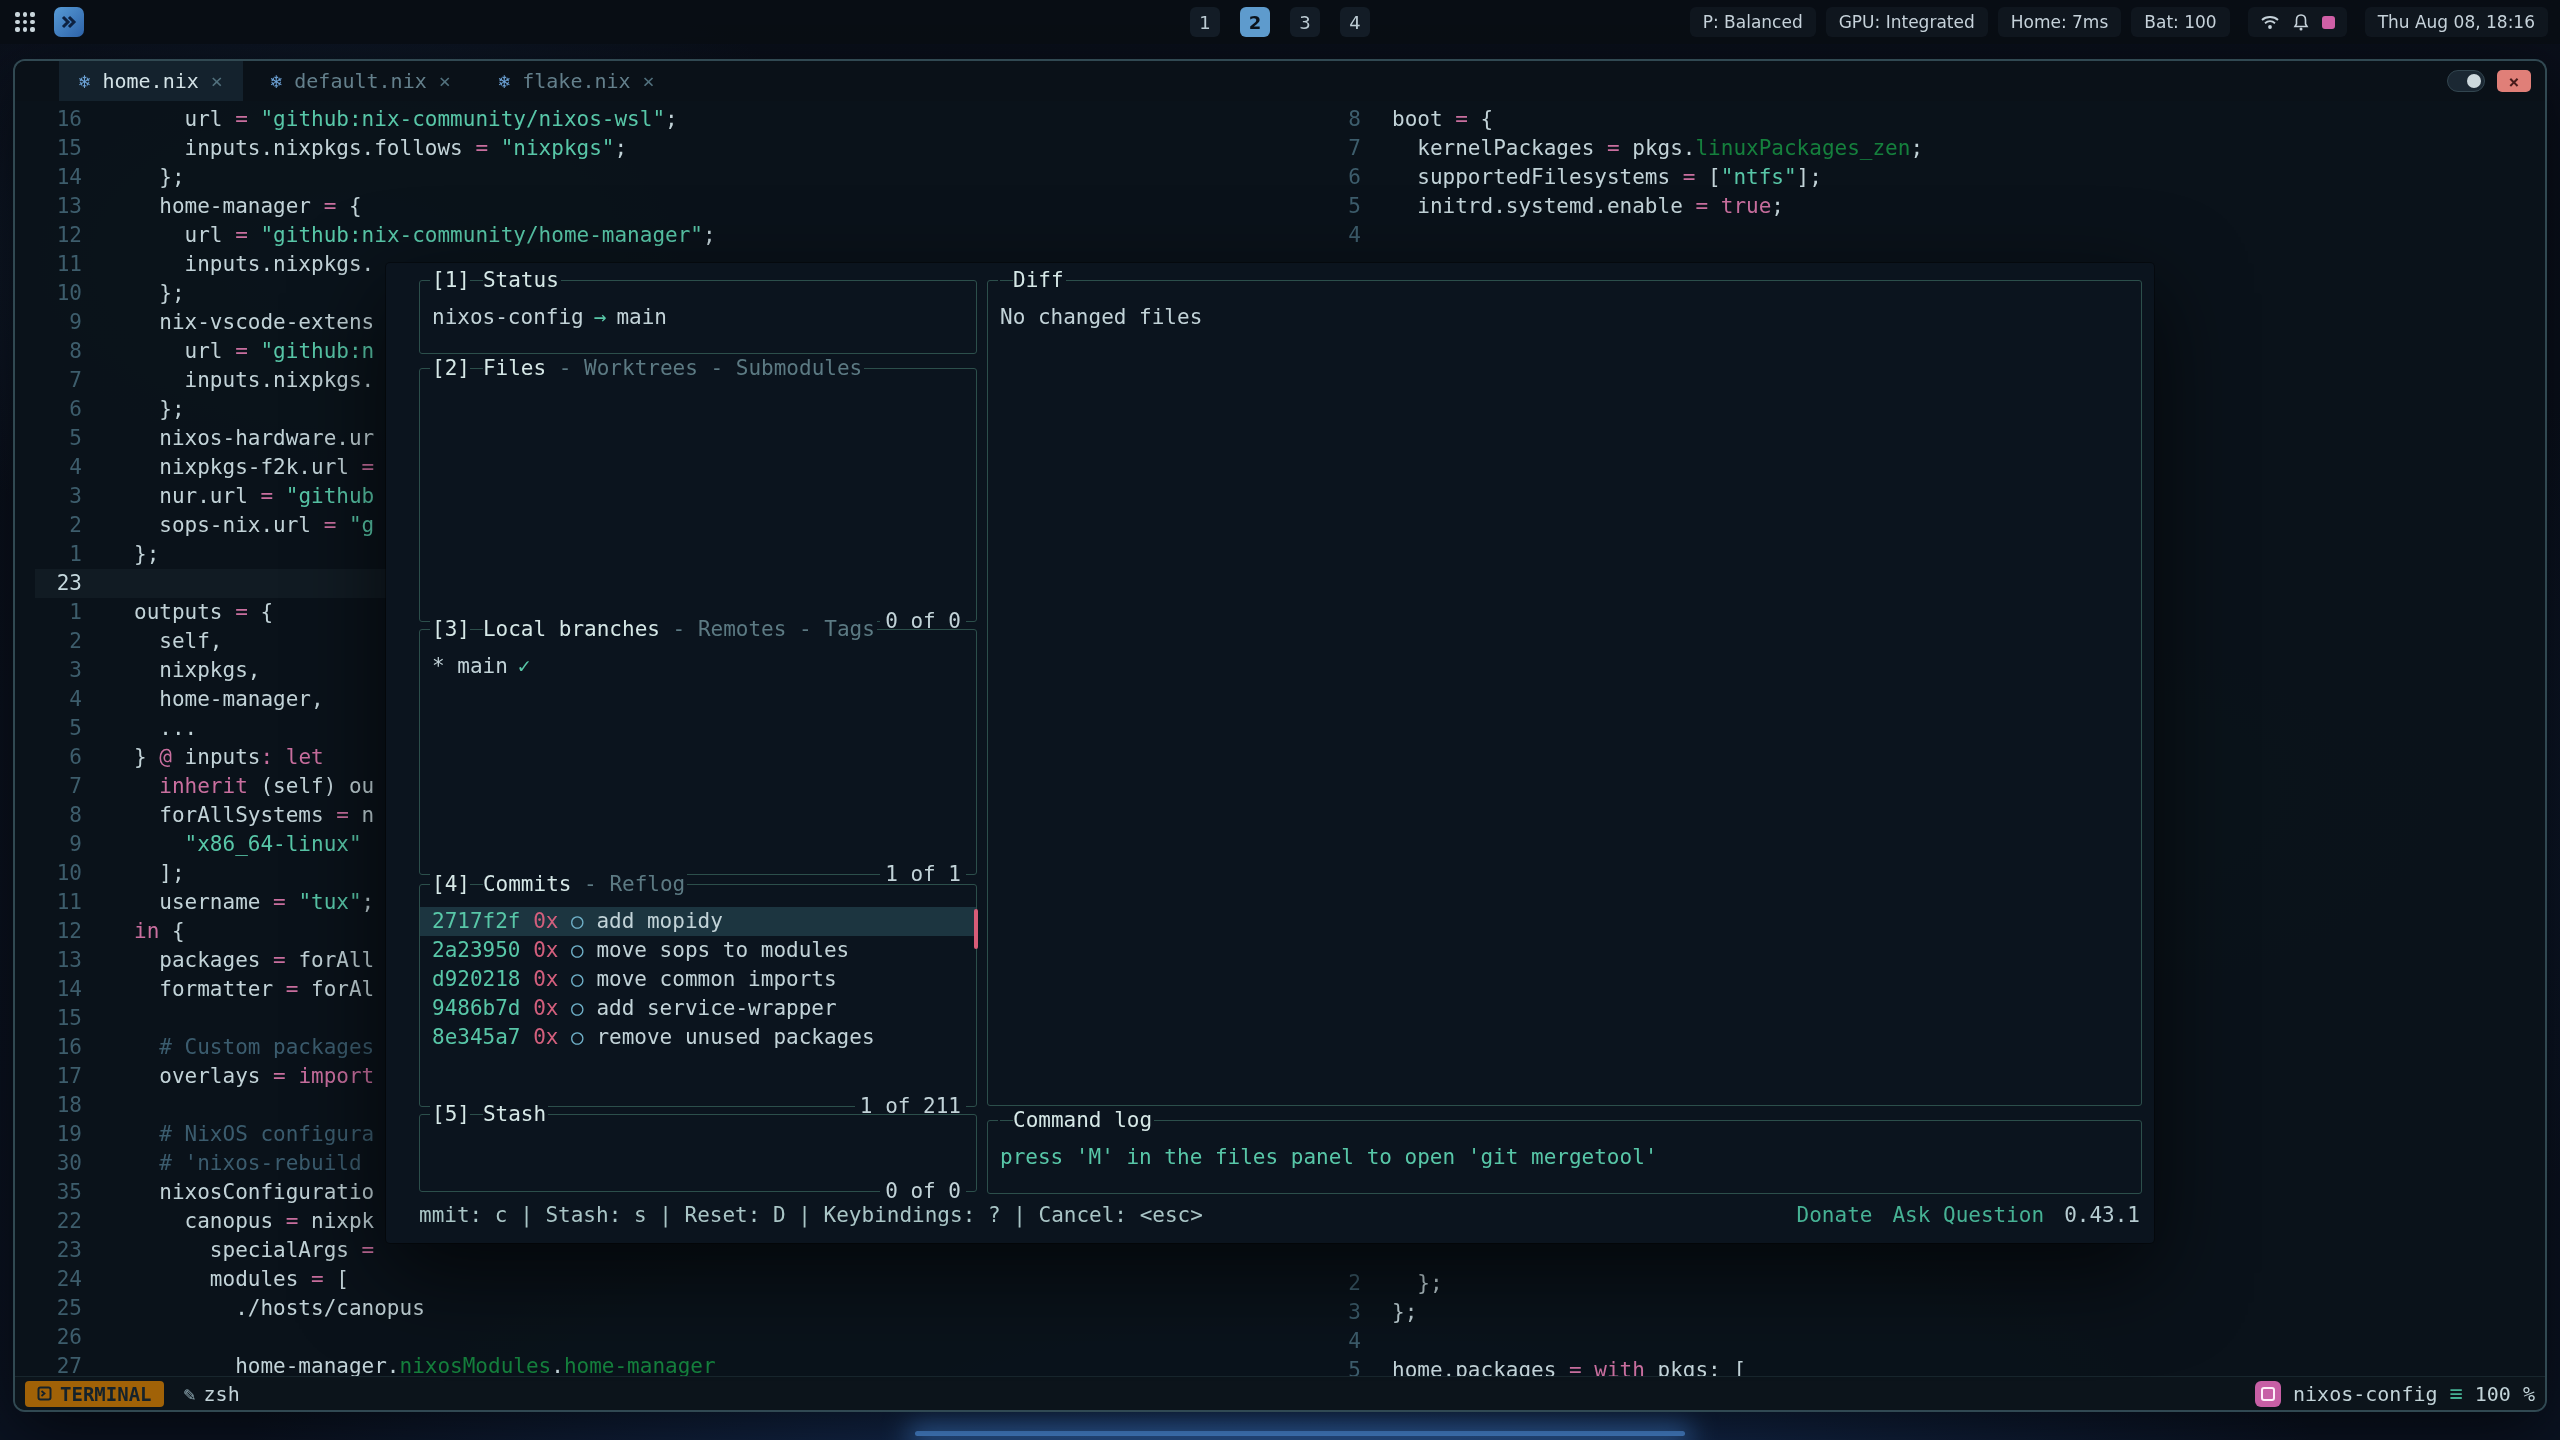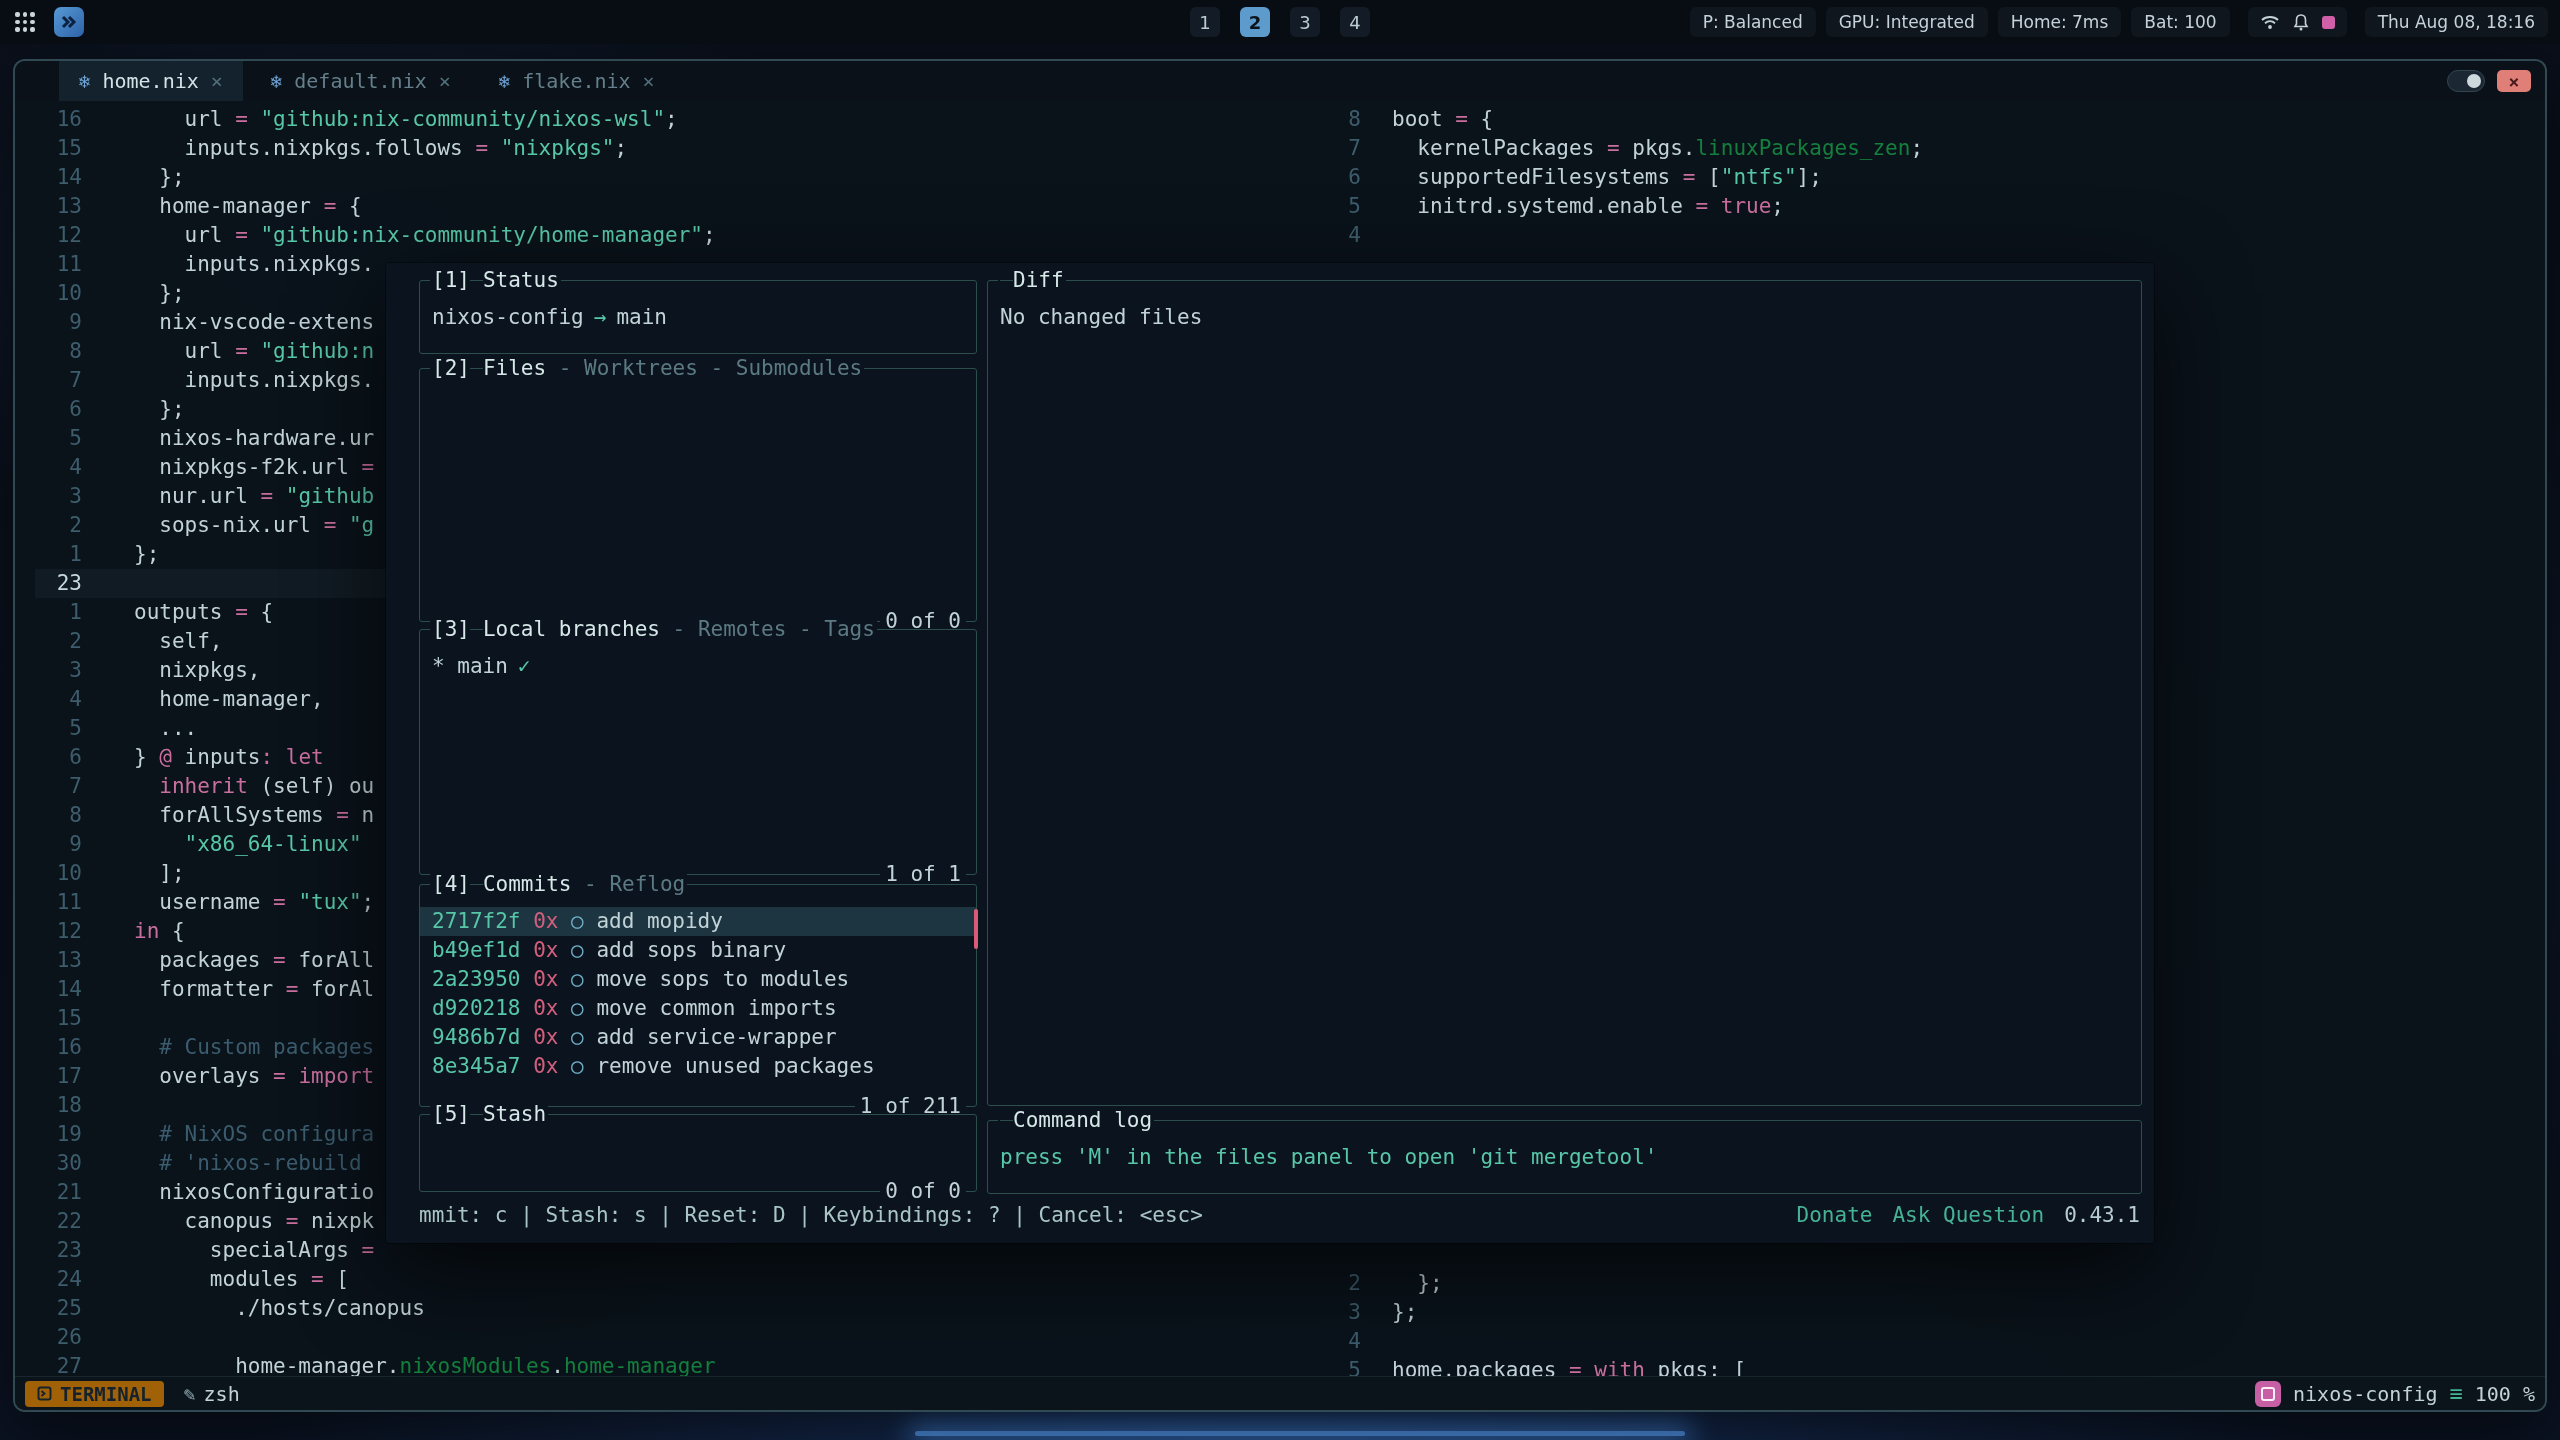--- a/index.html
+++ b/index.html
@@ -227,21 +227,21 @@
       <div class="crow"><span class="ln">11</span><span class="codetxt"><span class="sg-t">  username </span><span class="sg-o">=</span><span class="sg-t"> </span><span class="sg-s">"tux"</span><span class="sg-t">;</span></span></div>
       <div class="crow"><span class="ln">12</span><span class="codetxt"><span class="sg-k">in</span><span class="sg-t"> {</span></span></div>
       <div class="crow"><span class="ln">13</span><span class="codetxt"><span class="sg-t">  packages </span><span class="sg-o">=</span><span class="sg-t"> forAll</span></span></div>
       <div class="crow"><span class="ln">14</span><span class="codetxt"><span class="sg-t">  formatter </span><span class="sg-o">=</span><span class="sg-t"> forAl</span></span></div>
       <div class="crow"><span class="ln">15</span><span class="codetxt"></span></div>
       <div class="crow"><span class="ln">16</span><span class="codetxt"><span class="sg-c">  # Custom packages</span></span></div>
       <div class="crow"><span class="ln">17</span><span class="codetxt"><span class="sg-t">  overlays </span><span class="sg-o">=</span><span class="sg-t"> </span><span class="sg-k">import</span></span></div>
       <div class="crow"><span class="ln">18</span><span class="codetxt"></span></div>
       <div class="crow"><span class="ln">19</span><span class="codetxt"><span class="sg-c">  # NixOS configura</span></span></div>
       <div class="crow"><span class="ln">30</span><span class="codetxt"><span class="sg-c">  # 'nixos-rebuild</span></span></div>
-      <div class="crow"><span class="ln">21</span><span class="codetxt"><span class="sg-t">  nixosConfiguratio</span></span></div>
+      <div class="crow"><span class="ln">35</span><span class="codetxt"><span class="sg-t">  nixosConfiguratio</span></span></div>
       <div class="crow"><span class="ln">22</span><span class="codetxt"><span class="sg-t">    canopus </span><span class="sg-o">=</span><span class="sg-t"> nixpk</span></span></div>
       <div class="crow"><span class="ln">23</span><span class="codetxt"><span class="sg-t">      specialArgs </span><span class="sg-o">=</span></span></div>
       <div class="crow"><span class="ln">24</span><span class="codetxt"><span class="sg-t">      modules </span><span class="sg-o">=</span><span class="sg-t"> [</span></span></div>
       <div class="crow"><span class="ln">25</span><span class="codetxt"><span class="sg-t">        ./hosts/canopus</span></span></div>
       <div class="crow"><span class="ln">26</span><span class="codetxt"></span></div>
       <div class="crow"><span class="ln">27</span><span class="codetxt"><span class="sg-t">        home-manager.</span><span class="sg-b">nixosModules</span><span class="sg-t">.</span><span class="sg-b">home-manager</span></span></div>
     </div>
   <div class="pane" id="pane-rt">
       <div class="crow"><span class="ln">8</span><span class="codetxt"><span class="sg-t">boot </span><span class="sg-o">=</span><span class="sg-t"> {</span></span></div>
       <div class="crow"><span class="ln">7</span><span class="codetxt"><span class="sg-t">  kernelPackages </span><span class="sg-o">=</span><span class="sg-t"> pkgs.</span><span class="sg-b">linuxPackages_zen</span><span class="sg-t">;</span></span></div>
@@ -283,21 +283,20 @@
       </div>
       <span class="pcount">1 of 1</span>
     </section>
 
     <section class="lgp" id="p-commits">
       <div class="ptitle">
         <span class="pnum">[4]</span><span class="pdash"></span><span class="pname">Commits</span><span class="ptabs"> - Reflog</span>
       </div>
       <div class="cbody" id="commits-body">
           <div class="crow2 sel"><span class="chash">2717f2f</span><span class="cauthor"> 0x </span><span class="cnode">○</span><span class="cmsg"> add mopidy</span></div>
-          <div class="crow2"><span class="chash">b49ef1d</span><span class="cauthor"> 0x </span><span class="cnode">○</span><span class="cmsg"> add sops binary</span></div>
           <div class="crow2"><span class="chash">2a23950</span><span class="cauthor"> 0x </span><span class="cnode">○</span><span class="cmsg"> move sops to modules</span></div>
           <div class="crow2"><span class="chash">d920218</span><span class="cauthor"> 0x </span><span class="cnode">○</span><span class="cmsg"> move common imports</span></div>
           <div class="crow2"><span class="chash">9486b7d</span><span class="cauthor"> 0x </span><span class="cnode">○</span><span class="cmsg"> add service-wrapper</span></div>
           <div class="crow2"><span class="chash">8e345a7</span><span class="cauthor"> 0x </span><span class="cnode">○</span><span class="cmsg"> remove unused packages</span></div>
         </div>
       <div class="scrollthumb"></div>
       <span class="pcount">1 of 211</span>
     </section>
 
     <section class="lgp" id="p-stash">

